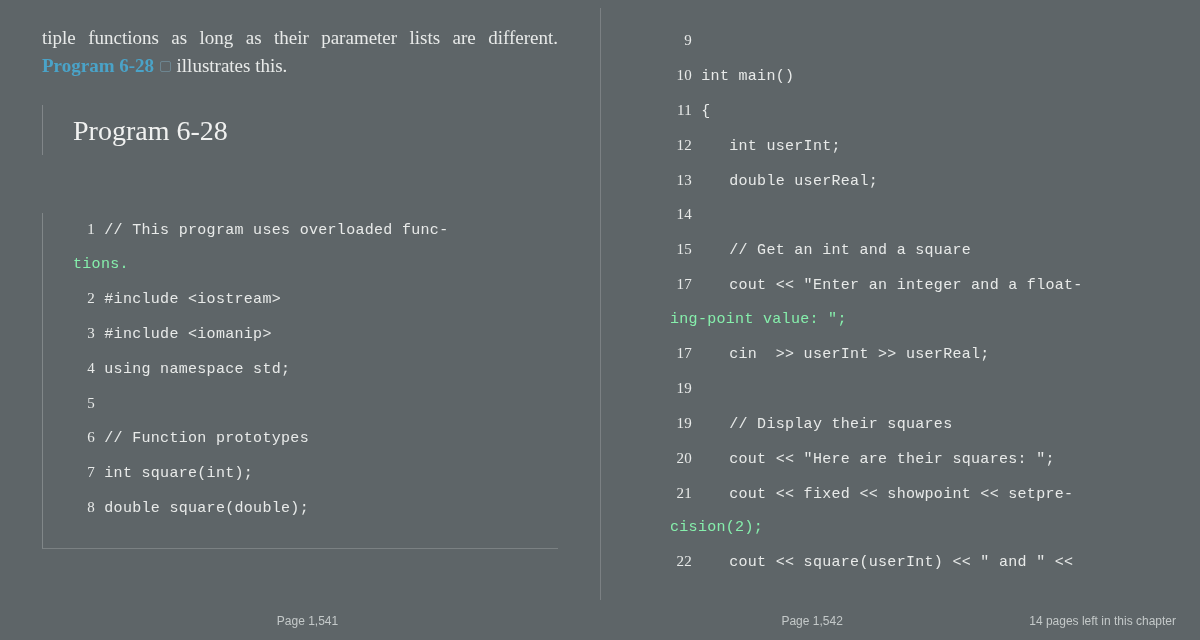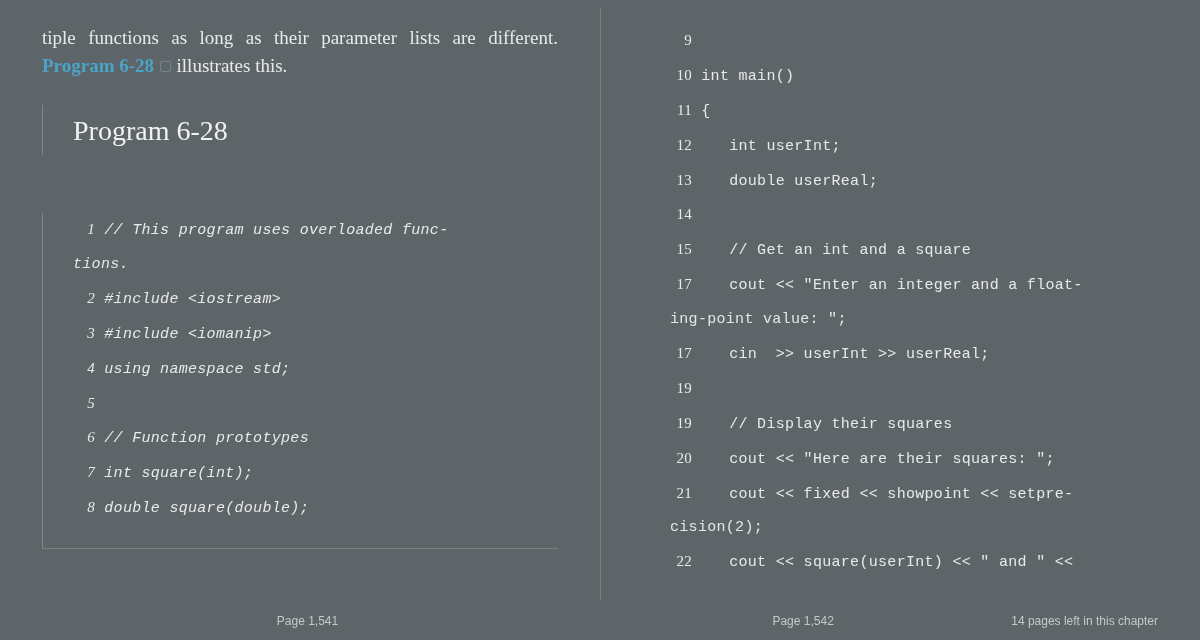--- a/index.html
+++ b/index.html
@@ -54,38 +54,37 @@
       color: #f0f1f0;
       padding: 10px 0 8px 30px;
       border-left: 1px solid rgba(255,255,255,0.22);
       margin-bottom: 58px;
     }
     .code-wrap-left {
       border-left: 1px solid rgba(255,255,255,0.22);
       border-bottom: 1px solid rgba(255,255,255,0.18);
       padding: 0 0 22px 30px;
       margin-left: 0;
-      font-style: italic;
     }
     .code-wrap-right {
       padding-left: 28px;
     }
     .code-line {
       font-family: 'Courier New', Courier, monospace;
       font-size: 15px;
       line-height: 2.26;
       color: #e8eae9;
       white-space: pre;
       letter-spacing: 0.3px;
     }
     .code-wrap-line {
       font-family: 'Courier New', Courier, monospace;
       font-size: 15px;
       line-height: 2.26;
-      color: #e5e5e5;
+      color: #86efac;
       letter-spacing: 0.3px;
     }
     .ln {
       display: inline-block;
       width: 22px;
       text-align: right;
       font-family: Georgia, serif;
     }
     .footer {
       position: absolute;
@@ -95,21 +94,21 @@
       font-size: 12px;
       color: #c4c9c9;
       font-family: -apple-system, Helvetica, Arial, sans-serif;
     }
     .footer-left {
       text-align: center;
     }
     .footer-right {
       display: flex;
       justify-content: flex-start;
-      padding: 0 42px 0 0;
+      padding: 0 24px 0 0;
       gap: 20px;
     }
     .footer-right .pg-center { flex: 1; text-align: center; }
     .footer-right .pg-remain { text-align: right; }
   </style>
 </head>
 <body>
 
 <div class="page">
   <p class="body-text">

